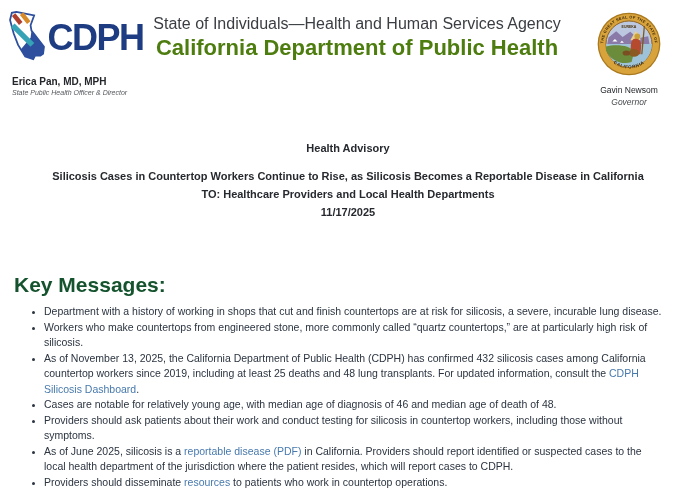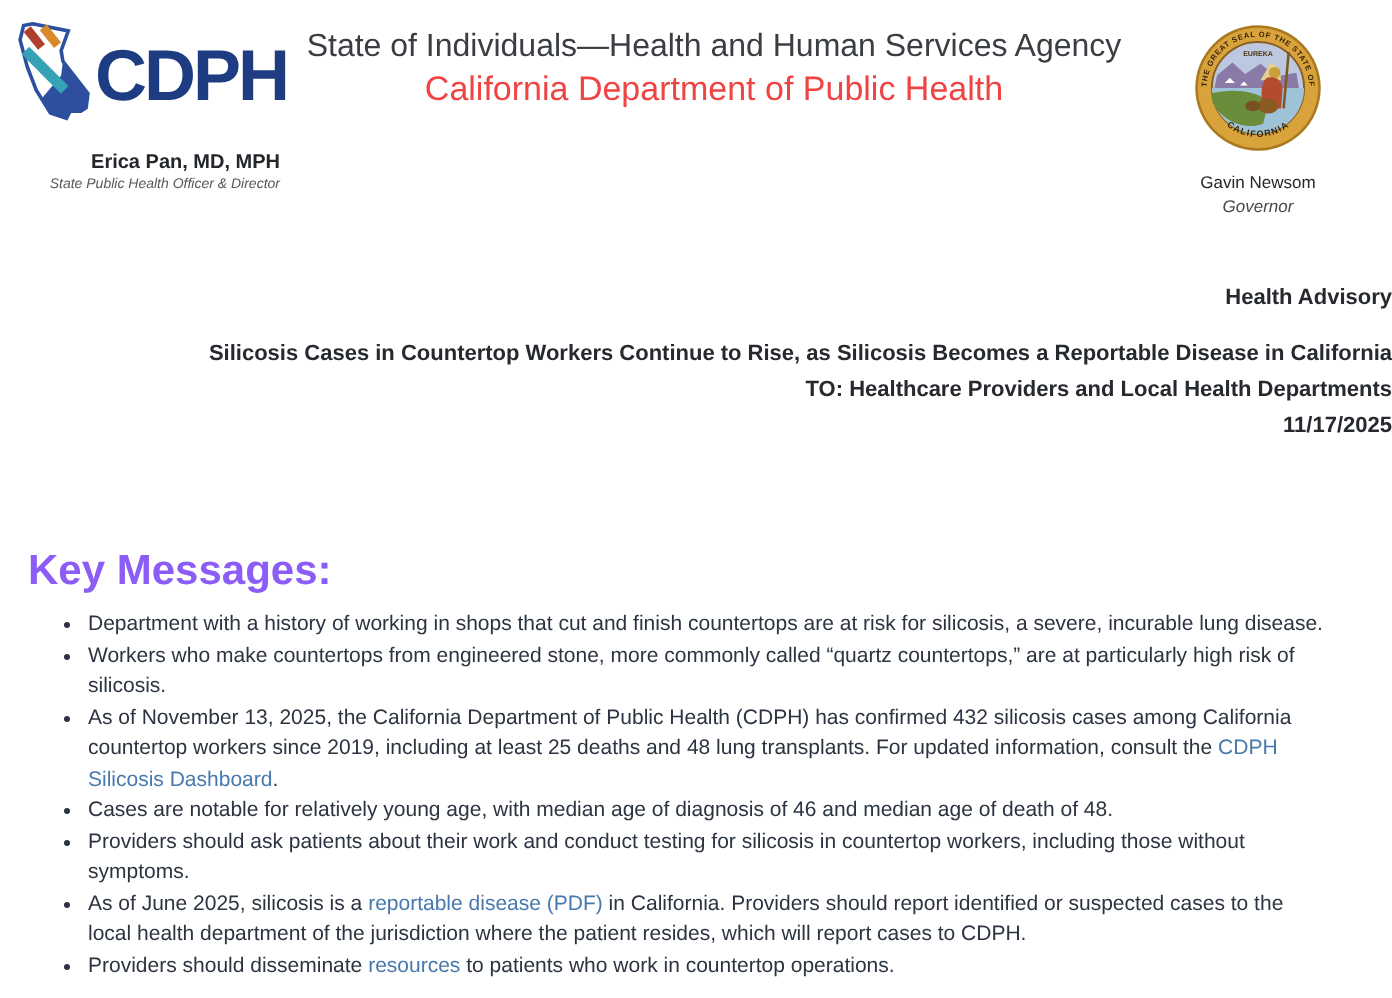--- a/index.html
+++ b/index.html
@@ -7,44 +7,44 @@
   .page {
     position:relative;
     width:696px; height:499px;
     background:#ffffff;
     font-family:"Liberation Sans", sans-serif;
     overflow:hidden;
     color:#2b3440;
   }
   
   .header { display:flex; align-items:flex-start; padding:12px 12px 0 12px; }
-  .logo-col { width:128px; text-align:right; flex:0 0 auto; }
+  .logo-col { width:128px; text-align:left; flex:0 0 auto; }
   .logo-row { display:flex; align-items:center; justify-content:center; gap:3px; height:52px; }
   .cdph-acronym {
     font-size:36px; font-weight:bold; letter-spacing:-1.5px;
     color:#1e3c82; line-height:1;
   }
   .officer-name { margin-top:12px; font-size:10px; font-weight:bold; color:#23262a; }
   .officer-title { margin-top:2px; font-size:7px; font-style:italic; color:#55585c; }
   .center-col { flex:1 1 auto; text-align:center; padding-top:3px; }
   .agency-line { font-size:16px; color:#3a3e43; }
-  .department { margin-top:2px; font-size:17px; font-weight:normal; color:#ef4444; }
+  .department { margin-top:2px; font-size:22px; font-weight:bold; color:#4d7c0f; }
   .seal-col { width:110px; text-align:center; flex:0 0 auto; }
   .governor-name { margin-top:5px; font-size:8.5px; font-weight:normal; color:#23262a; }
   .governor-title { margin-top:2px; font-size:8.5px; font-style:italic; color:#46494d; }
   
   .advisory {
-    margin-top:32px; text-align:right;
+    margin-top:32px; text-align:center;
     font-size:11px; font-weight:bold; color:#26292e;
     line-height:18px;
   }
   .advisory-type { margin-bottom:10px; }
   
   .section-heading {
-    color:#8b5cf6; font-weight:bold;
+    color:#14532d; font-weight:bold;
     margin-left:14px;
   }
   .km-heading { font-size:21px; margin-top:52px; }
   ul.bullets {
     margin:7px 32px 0 44px;
     font-size:10.5px; line-height:15.5px;
     color:#2b3440;
   }
   ul.bullets li { list-style-type:disc; }
   ul.bullets li::marker { font-size:9px; }

